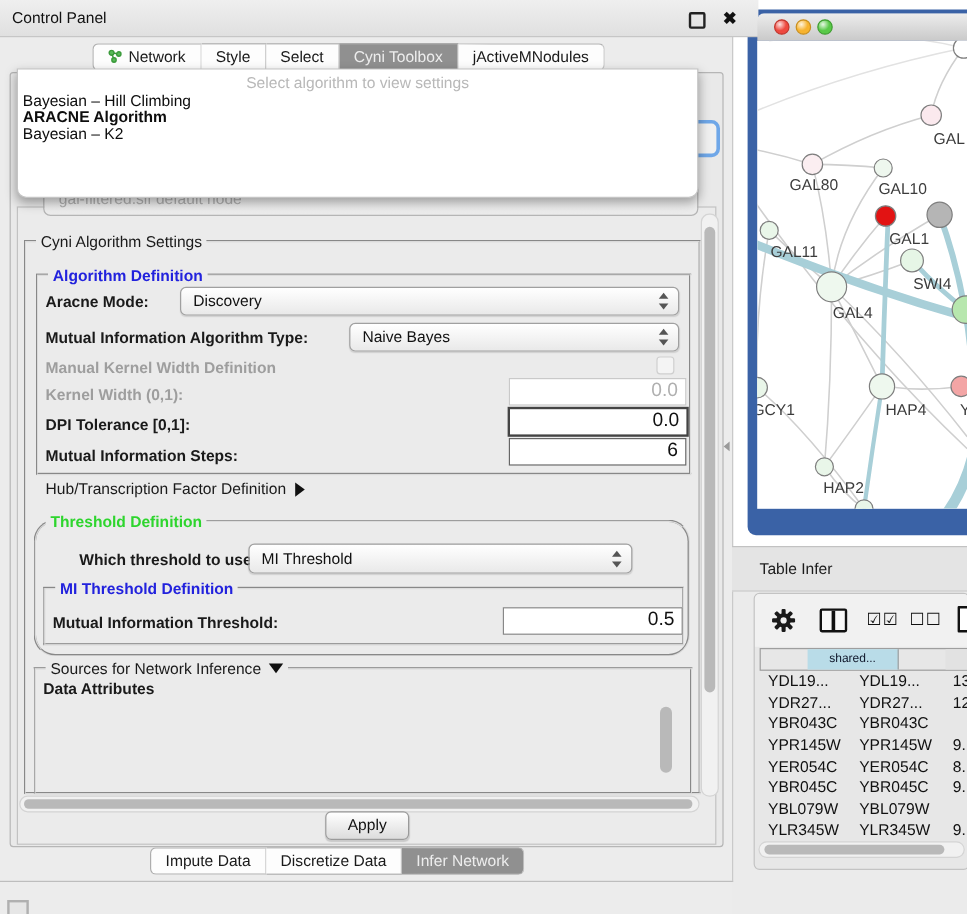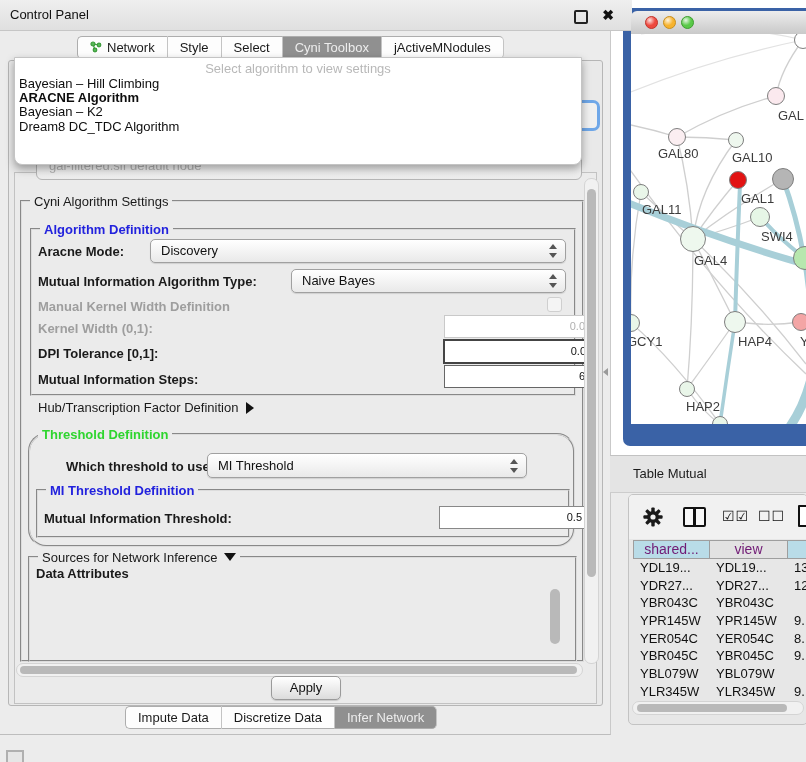--- a/index.html
+++ b/index.html
@@ -41,21 +41,21 @@
   .glegend.green{color:#2ed52e;font-weight:bold;}
   .lbl{font-size:13px;color:#1a1a1a;font-weight:bold;white-space:nowrap;}
   .lbl.dis{color:#9e9e9e;}
   
   .combo{border:1px solid #a0a0a0;border-radius:5px;background:linear-gradient(#ffffff,#e9e9e9);box-shadow:0 1px 1px rgba(0,0,0,.12);}
   .combo .ctext{position:absolute;left:10px;top:0;bottom:0;line-height:22px;font-size:13px;color:#111;}
   .steppers{position:absolute;right:7px;top:50%;margin-top:-7px;width:9px;height:14px;}
   .tri-up{position:absolute;top:0;left:0;width:0;height:0;border-left:4.5px solid transparent;border-right:4.5px solid transparent;border-bottom:5px solid #555;}
   .tri-dn{position:absolute;bottom:0;left:0;width:0;height:0;border-left:4.5px solid transparent;border-right:4.5px solid transparent;border-top:5px solid #555;}
   
-  .field{background:#ffffff;font-size:11px;text-align:right;line-height:20px;padding-right:6px;color:#111;margin-left:20px;}
+  .field{background:#ffffff;font-size:16px;text-align:right;line-height:20px;padding-right:6px;color:#111;}
   .checkbox{width:13px;height:13px;border:1px solid #cfcfcf;border-radius:3px;background:#f4f4f4;}
   
   .listbox{background:#ffffff;border:1px solid #a8a8a8;}
   .attr-item{height:16px;line-height:16px;font-size:13px;color:#ffffff;background:#3a6bd0;padding-left:5px;margin-right:14px;}
   
   .sb-track{background:#f1f1f1;border:1px solid #d4d4d4;border-radius:7px;}
   .sb-thumb{background:#b9b9b9;border-radius:6px;}
   
   .button{border:1px solid #9a9a9a;border-radius:5px;background:linear-gradient(#ffffff,#dcdcdc);
           font-size:13px;color:#111;text-align:center;box-shadow:0 1px 1px rgba(0,0,0,.15);}
@@ -69,21 +69,21 @@
   .netcanvas{left:631px;top:34px;width:175px;height:390px;background:#ffffff;overflow:hidden;z-index:2;}
   .net-node{position:absolute;border-radius:50%;border:1px solid #7e7e7e;box-sizing:border-box;}
   .net-label{position:absolute;font-size:13px;color:#3c3c3c;white-space:nowrap;}
   
   .tp-bar{left:610px;top:455px;width:196px;height:36px;background:#e4e4e4;border-top:1px solid #c2c2c2;border-bottom:1px solid #cccccc;z-index:2;}
   .tp-title{left:23px;top:0;height:36px;line-height:36px;font-size:13px;color:#1c1c1c;}
   .right-bg{left:610px;top:491px;width:196px;height:271px;background:#ebebeb;z-index:1;}
   .tcontainer{left:628px;top:494px;width:178px;height:229px;background:#e7e7e7;border:1px solid #c3c3c3;border-radius:5px;overflow:hidden;z-index:2;}
   .ttoolbar{left:0;top:0;width:100%;height:44px;background:#f1f1f1;}
   .thead{left:4px;top:45px;height:19px;display:flex;border:1px solid #9e9e9e;box-sizing:border-box;}
-  .th{font-size:14px;color:#701a75;text-align:center;line-height:17px;border-right:1px solid #9e9e9e;box-sizing:border-box;white-space:nowrap;overflow:hidden;}
+  .th{font-size:10px;color:#0f172a;text-align:center;line-height:17px;border-right:1px solid #9e9e9e;box-sizing:border-box;white-space:nowrap;overflow:hidden;margin-left:39px;}
   .th.blue{background:#b9dce8;}
   .th.gray{background:#e2e2e2;}
   .trows{left:4px;top:64px;width:220px;}
   .trow{display:flex;height:17.7px;}
   .td{font-size:13px;color:#111;line-height:17.7px;padding-left:7px;box-sizing:border-box;white-space:nowrap;overflow:hidden;}
   .cols-icon{width:19px;height:16px;border:2.5px solid #111;border-radius:2px;background:#f8f8f8;}
   .cols-icon div{position:absolute;left:50%;top:0;bottom:0;width:2.5px;margin-left:-1.25px;background:#111;}
   .checks{font-size:14px;color:#111;letter-spacing:1px;}
   .doc-icon{width:14px;height:18px;border:2px solid #111;background:#fff;border-radius:1px 4px 1px 1px;}
   .corner-sq{left:6px;top:750px;width:14px;height:14px;border:2px solid #b0b0b0;background:#e6e6e6;z-index:2;}
@@ -201,21 +201,20 @@
       <div class="tab"><span>Discretize Data</span></div>
       <div class="tab sel"><span>Infer Network</span></div>
     </div>
 
   <div class="abs dropdown">
     <div class="abs dd-hint">Select algorithm to view settings</div>
     <div class="abs dd-items" id="ddItems">
         <div class="dd-item">Bayesian – Hill Climbing</div>
         <div class="dd-item bold">ARACNE Algorithm</div>
         <div class="dd-item">Bayesian – K2</div>
-        <div class="dd-item">Dream8 DC_TDC Algorithm</div>
       </div>
   </div>
 </div>
 
 <div class="abs macframe"></div>
 <div class="abs mac-titlebar">
   <span class="abs light" style="left:14px;background:radial-gradient(circle at 35% 30%, rgba(255,255,255,.85), rgba(255,255,255,0) 50%), #ee493f;border:1px solid #c1352c;box-sizing:border-box;"></span>
   <span class="abs light" style="left:32px;background:radial-gradient(circle at 35% 30%, rgba(255,255,255,.85), rgba(255,255,255,0) 50%), #f7b32e;border:1px solid #c88f1f;box-sizing:border-box;"></span>
   <span class="abs light" style="left:50px;background:radial-gradient(circle at 35% 30%, rgba(255,255,255,.85), rgba(255,255,255,0) 50%), #59c948;border:1px solid #3f9e31;box-sizing:border-box;"></span>
 </div>
@@ -279,21 +278,21 @@
       <div class="net-label" style="left: 107px; top: 300px;">HAP4</div>
       <div class="net-node" style="left: 161px; top: 279px; width: 18px; height: 18px; background: rgb(243, 165, 165);"></div>
       <div class="net-label" style="left: 169px; top: 300px;">Y</div>
       <div class="net-node" style="left: 48px; top: 347px; width: 16px; height: 16px; background: rgb(233, 246, 233);"></div>
       <div class="net-label" style="left: 55px; top: 365px;">HAP2</div>
       <div class="net-node" style="left: 81px; top: 382px; width: 16px; height: 16px; background: rgb(233, 246, 233);"></div>
     </div>
 </div>
 
 <div class="abs tp-bar">
-  <span class="abs tp-title">Table Mutual</span>
+  <span class="abs tp-title">Table Infer</span>
 </div>
 <div class="abs tcontainer">
   <div class="abs ttoolbar">
     <span class="abs" style="left:14px;top:12px;">
       <svg width="20" height="20" viewBox="-10 -10 20 20">
           <g fill="#1a1a1a">
         <rect x="-1.7" y="-9.6" width="3.4" height="5" rx="1"></rect>
         <rect x="-1.7" y="-9.6" width="3.4" height="5" rx="1" transform="rotate(45)"></rect>
         <rect x="-1.7" y="-9.6" width="3.4" height="5" rx="1" transform="rotate(90)"></rect>
         <rect x="-1.7" y="-9.6" width="3.4" height="5" rx="1" transform="rotate(135)"></rect>

